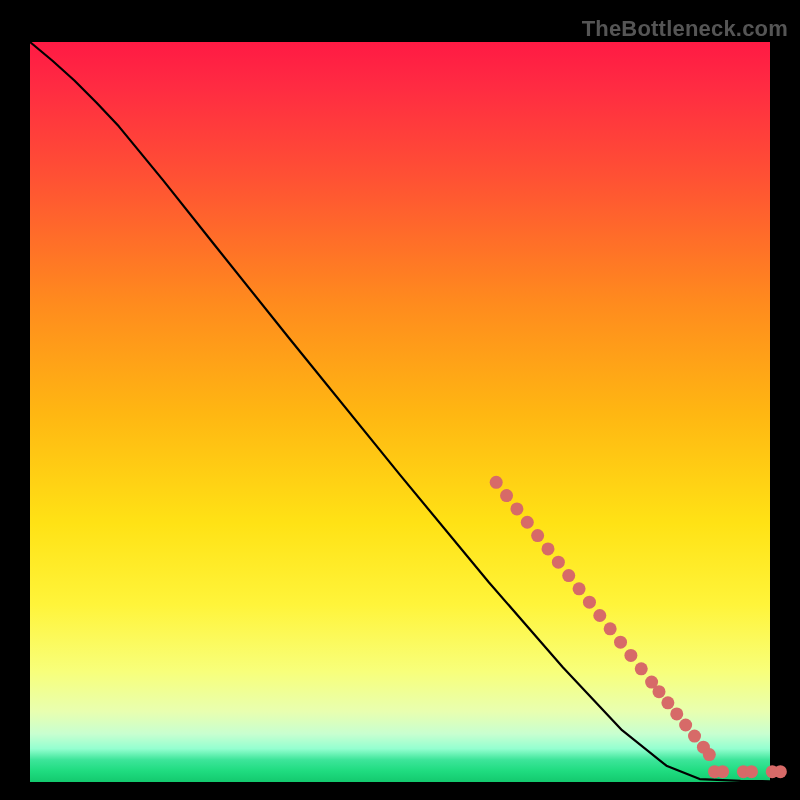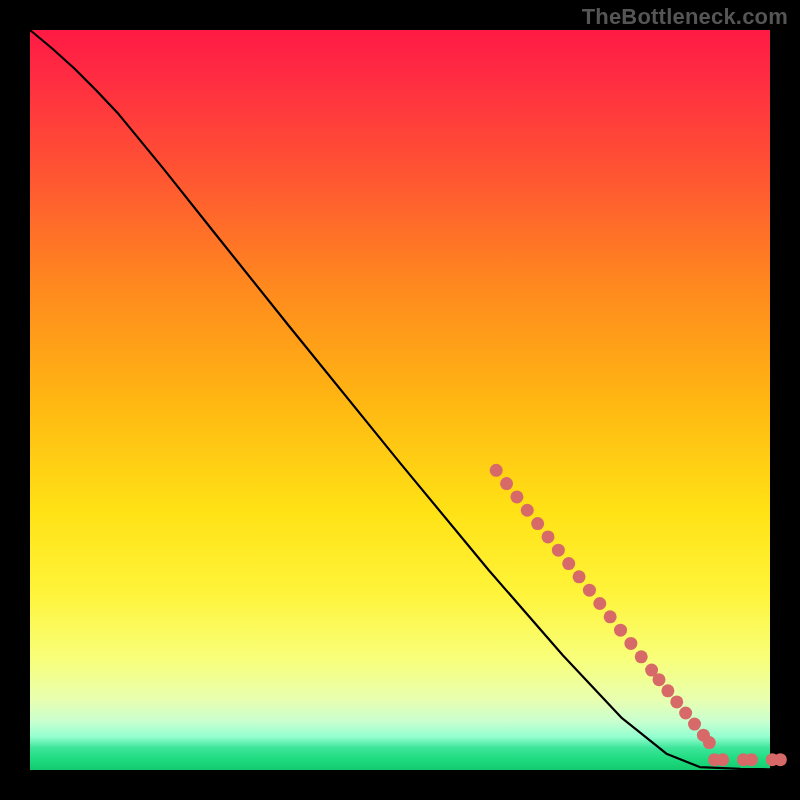--- a/index.html
+++ b/index.html
@@ -9,20 +9,21 @@
     height: 800px;
     background: #000;
     overflow: hidden;
     font-family: Arial, Helvetica, sans-serif;
   }
   .stage {
     position: relative;
     width: 800px;
     height: 632px;
     background: #000;
+    margin-top: 12px;
   }
   .watermark {
     position: absolute;
     top: 4px;
     right: 12px;
     color: #555;
     font-size: 22px;
     font-weight: 600;
     letter-spacing: 0.2px;
     z-index: 50;

